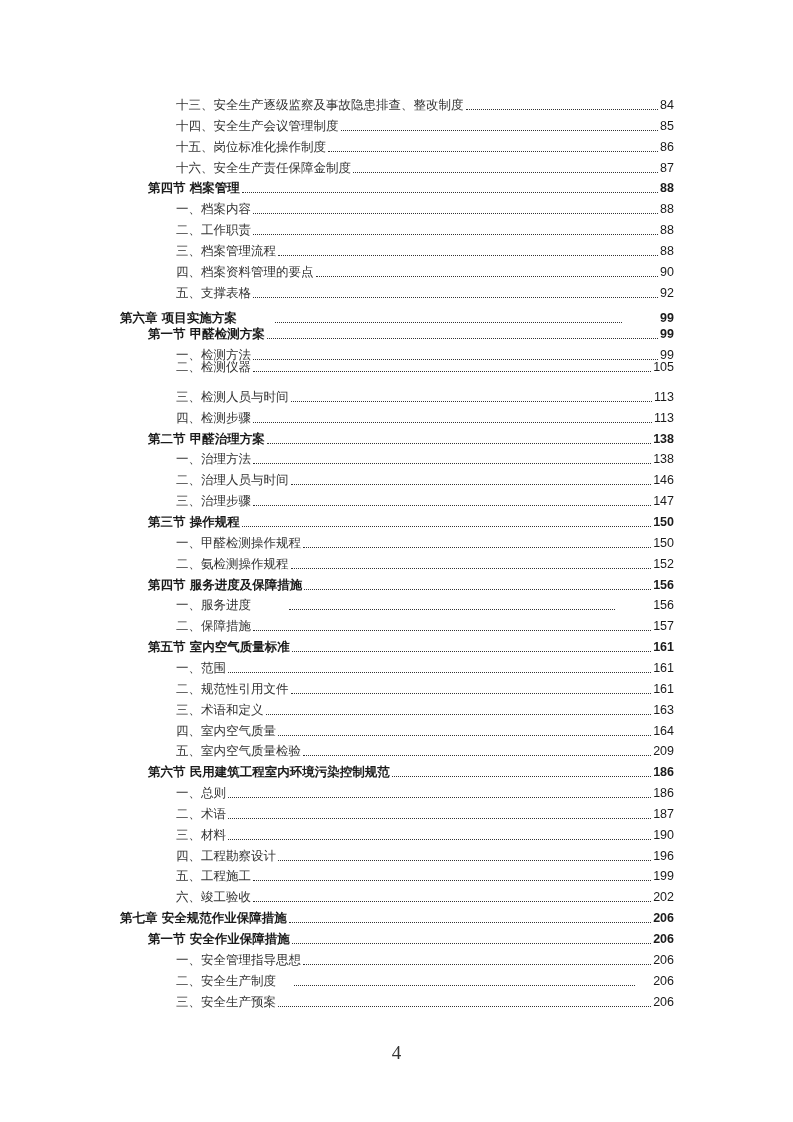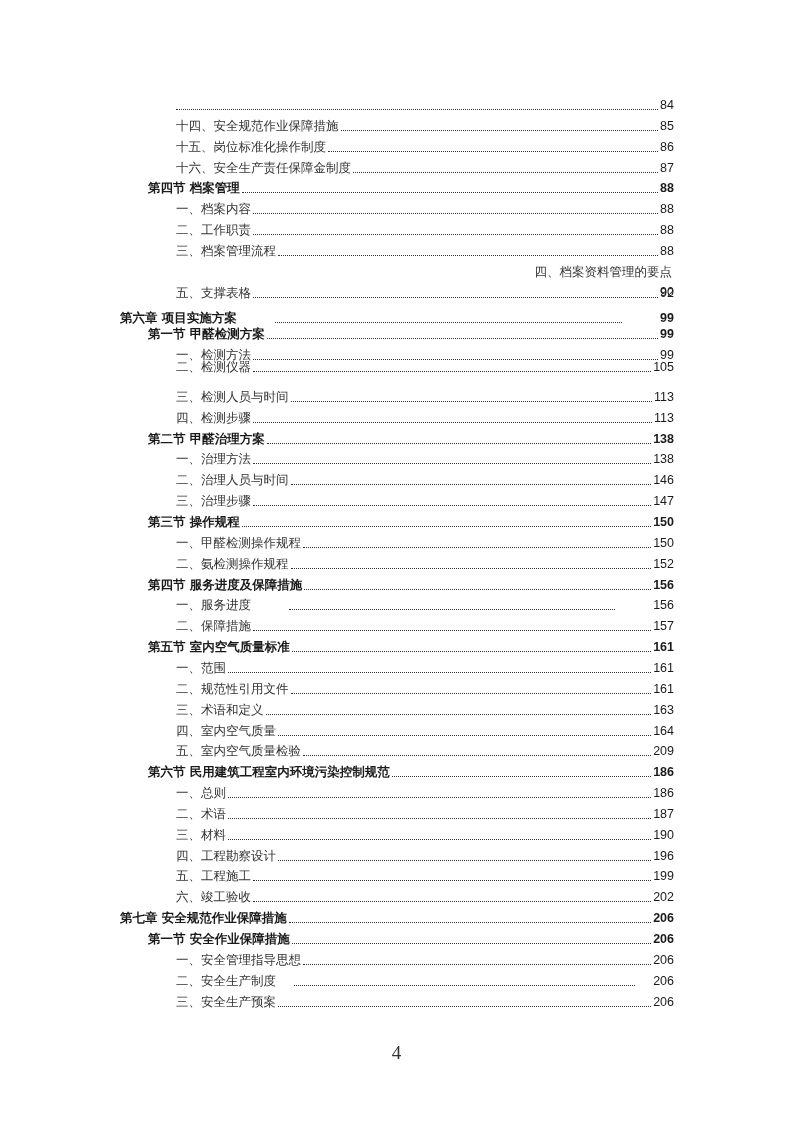--- a/index.html
+++ b/index.html
@@ -14,25 +14,26 @@
     .lvl2 { left: 148px; width: 526px; font-weight: bold; }
     .lvl3 { left: 176px; width: 498px; font-weight: normal; color: #333; font-family: "DejaVu Serif", "Liberation Serif", serif; }
     .lvl3 .page { color: #1a1a1a; }
     .page-number { position: absolute; left: 0; width: 793px; top: 1042px; text-align: center; font-family: "Liberation Serif", "DejaVu Serif", serif; font-size: 19px; color: #333; }
   </style>
 </head>
 <body>
 
 <div class="toc" id="toc">
     <div class="row lvl3" style="top: 0px;">
+      <span class="label">十三、安全生产逐级监察及事故隐患排查、整改制度</span>
       <span class="leader"></span>
       <span class="page">84</span>
     </div>
     <div class="row lvl3" style="top: 20.85px;">
-      <span class="label">十四、安全规范作业保障措施</span>
+      <span class="label">十四、安全生产会议管理制度</span>
       <span class="leader"></span>
       <span class="page">85</span>
     </div>
     <div class="row lvl3" style="top: 41.7px;">
       <span class="label">十五、岗位标准化操作制度</span>
       <span class="leader"></span>
       <span class="page">86</span>
     </div>
     <div class="row lvl3" style="top: 62.55px;">
       <span class="label">十六、安全生产责任保障金制度</span>
@@ -52,21 +53,21 @@
     <div class="row lvl3" style="top: 125.1px;">
       <span class="label">二、工作职责</span>
       <span class="leader"></span>
       <span class="page">88</span>
     </div>
     <div class="row lvl3" style="top: 145.95px;">
       <span class="label">三、档案管理流程</span>
       <span class="leader"></span>
       <span class="page">88</span>
     </div>
-    <div class="row lvl3" style="top: 166.8px; flex-direction: column;">
+    <div class="row lvl3" style="top: 166.8px;">
       <span class="label">四、档案资料管理的要点</span>
       <span class="leader"></span>
       <span class="page">90</span>
     </div>
     <div class="row lvl3" style="top: 187.65px;">
       <span class="label">五、支撑表格</span>
       <span class="leader"></span>
       <span class="page">92</span>
     </div>
     <div class="row lvl1" style="top: 213px; gap: 36px;">

